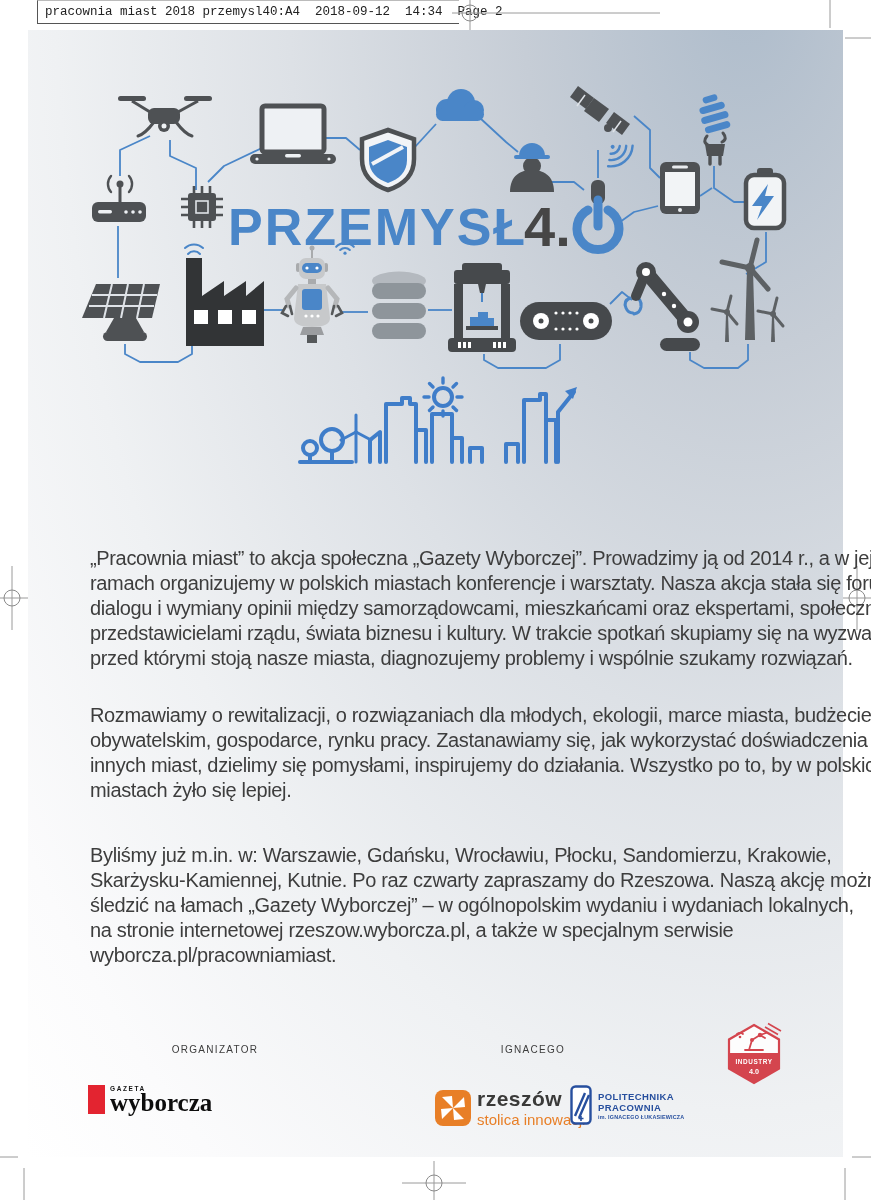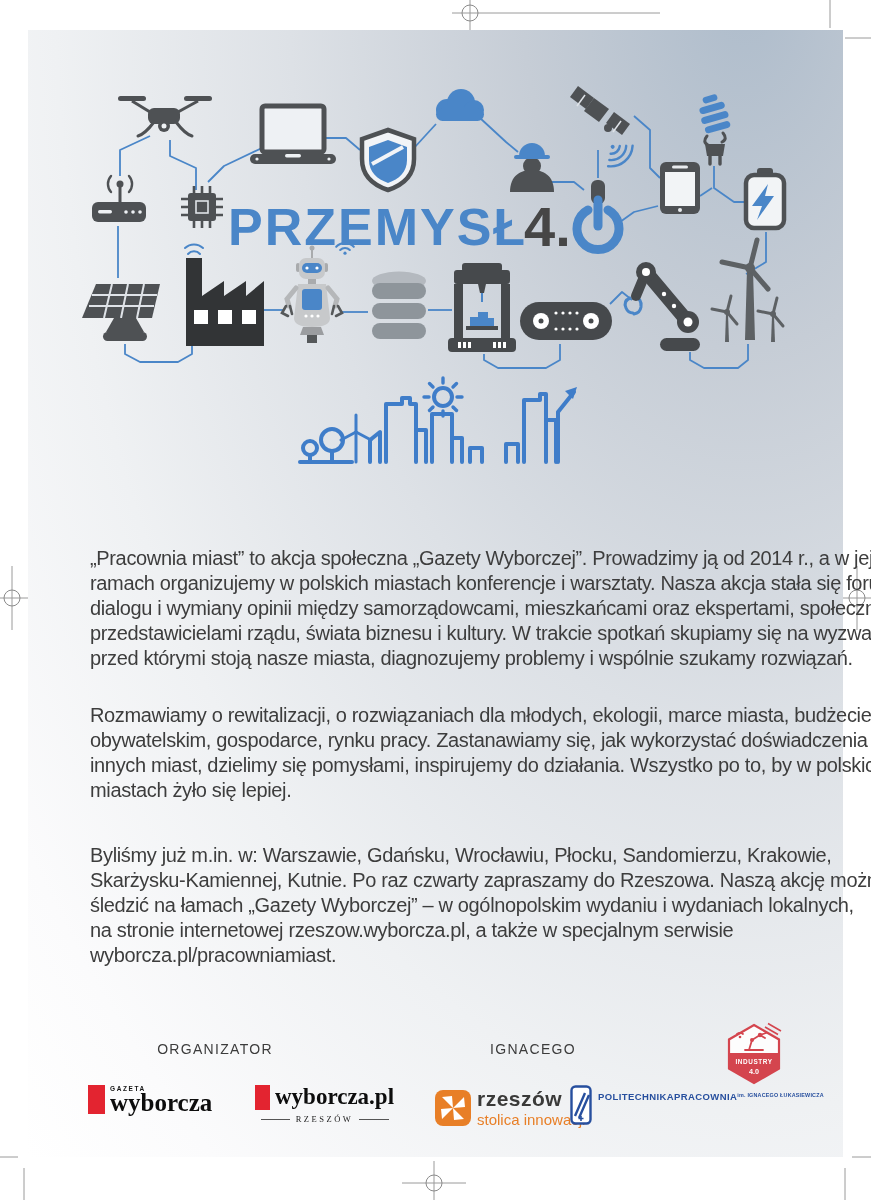--- a/index.html
+++ b/index.html
@@ -14,21 +14,21 @@
   
   .page{position:absolute;left:28px;top:30px;width:815px;height:1127px;
     background:radial-gradient(ellipse at 88% -4%, #aebccb 0%, #c6cdd6 22%, #dde1e6 45%, #eff1f3 68%, #fbfbfc 88%, #ffffff 100%);}
   .art{position:absolute;left:-28px;top:-30px;width:871px;height:480px;}
   .title{position:absolute;left:0;top:449px;width:815px;text-align:center;
     font-size:29px;font-weight:bold;color:#1b1b1b;letter-spacing:0.5px;}
   .para{position:absolute;left:62px;white-space:pre;font-size:20px;line-height:25px;
     letter-spacing:-0.35px;color:#3d3d3d;}
   .p1{top:516px;} .p2{top:673px;} .p3{top:813px;}
   
-  .flabel{position:absolute;font-size:14px;letter-spacing:1.3px;color:#3c3c3c;text-align:center;line-height:13px;}
+  .flabel{position:absolute;font-size:10px;letter-spacing:1.3px;color:#3c3c3c;text-align:center;line-height:13px;}
   .lab-org{left:87px;top:1013px;width:200px;}
   .lab-par{left:405px;top:1013px;width:200px;}
   .lab-mer{left:645px;top:1013px;width:180px;}
   .logo{position:absolute;display:flex;align-items:flex-start;}
   .gazeta{left:60px;top:1055px;}
   .wpl{left:227px;top:1055px;flex-direction:column;align-items:center;}
   .wpl-row{display:flex;align-items:flex-start;}
   .redblock{background:#e32430;display:inline-block;}
   .rb1{width:17px;height:29px;margin-right:5px;}
   .rb2{width:15px;height:25px;margin-right:5px;}
@@ -37,30 +37,33 @@
   .gw-name{font-family:"Liberation Serif",serif;font-weight:bold;font-size:25px;color:#0d0d0d;line-height:24px;margin-top:-1px;}
   .wpl-name{font-family:"Liberation Serif",serif;font-weight:bold;font-size:23px;color:#0d0d0d;line-height:24px;}
   .wpl-sub{display:flex;align-items:center;margin-top:4px;width:128px;}
   .wpl-sub .rule{flex:1;height:1px;background:#555;}
   .wpl-city{font-family:"Liberation Serif",serif;font-size:8.5px;letter-spacing:2.5px;color:#222;padding:0 6px;}
   .rzeszow{left:407px;top:1058px;align-items:center;}
   .rz-col{display:flex;flex-direction:column;margin-left:6px;}
   .rz-name{font-size:21px;color:#3a3a39;font-weight:bold;letter-spacing:0.5px;line-height:21px;}
   .rz-tag{font-size:15px;color:#e87f27;margin-top:2px;}
   .polit{left:542px;top:1055px;}
-  .pl-col{display:flex;flex-direction:row;margin-left:6px;margin-top:6px;}
+  .pl-col{display:flex;flex-direction:column;margin-left:6px;margin-top:6px;}
   .pl-l1{font-size:9.5px;font-weight:bold;color:#274f9e;letter-spacing:0.4px;line-height:11px;}
   .pl-l3{font-size:5.4px;font-weight:bold;color:#274f9e;letter-spacing:0.2px;margin-top:1px;}
   .industry{left:697px;top:992px;}
 </style>
 </head>
 <body>
 
 <div class="stage">
 
+  <div class="print-header">
+    <span>pracownia miast 2018 przemysl40:A4  2018-09-12  14:34  Page 2</span>
+  </div>
 
   <svg style="position:absolute;left:0;top:0;" width="871" height="1200" viewBox="0 0 871 1200" fill="none">
     <g stroke="#9a9a9a" stroke-width="1">
       <line x1="470" y1="0" x2="470" y2="32"></line>
         <line x1="452" y1="13" x2="660" y2="13"></line>
       <circle cx="470" cy="13" r="8" stroke="#8a8a8a"></circle>
       <line x1="830" y1="0" x2="830" y2="28"></line>
         <line x1="845" y1="38" x2="871" y2="38"></line>
       <line x1="12" y1="566" x2="12" y2="630"></line>
         <line x1="0" y1="598" x2="28" y2="598"></line>
@@ -398,31 +401,20 @@
     <div class="flabel lab-par">IGNACEGO</div>
 
     <div class="logo gazeta">
       <span class="redblock rb1"></span>
       <span class="gw-col">
         <span class="gw-kicker">GAZETA</span>
         <span class="gw-name">wyborcza</span>
       </span>
     </div>
 
-    <div class="logo wpl">
-      <span class="wpl-row">
-        <span class="redblock rb2"></span>
-        <span class="wpl-name">wyborcza.pl</span>
-      </span>
-      <span class="wpl-sub">
-        <span class="rule"></span>
-        <span class="wpl-city">RZESZÓW</span>
-        <span class="rule"></span>
-      </span>
-    </div>
 
     <div class="logo rzeszow">
       <svg width="36" height="36" viewBox="0 0 36 36">
         <rect x="0" y="0" width="36" height="36" rx="8" fill="#e87f27"></rect>
         <path d="M18,18 L7,7 L17,6 Z M18,18 L29,7 L30,17 Z M18,18 L29,29 L19,30 Z M18,18 L7,29 L6,19 Z" fill="#fff"></path>
       </svg>
       <span class="rz-col">
         <span class="rz-name">rzeszów</span>
         <span class="rz-tag">stolica innowacji</span>
       </span>

